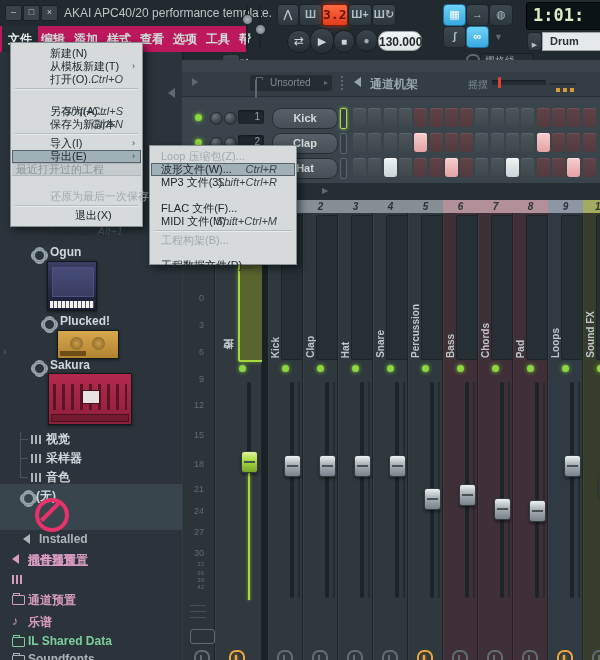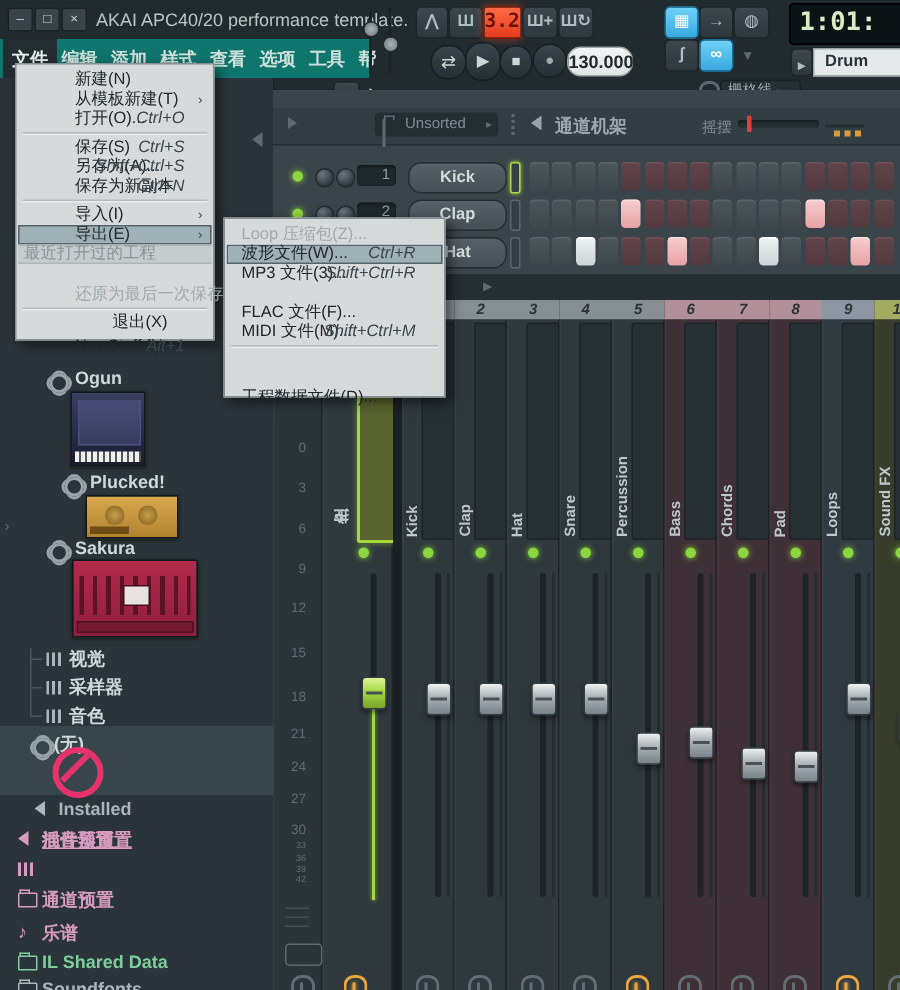--- a/index.html
+++ b/index.html
@@ -4,21 +4,21 @@
 <style>
   html,body{margin:0;padding:0;background:#11181b;}
   #stage{position:relative;width:600px;height:660px;overflow:hidden;background:#232c30;
          font-family:"Liberation Sans","DejaVu Sans",sans-serif;-webkit-font-smoothing:antialiased;}
   .abs{position:absolute;}
   
   #topbar{left:0;top:0;width:600px;height:70px;background:#212a2e;}
   .winbtn{width:15px;height:14px;background:#39444a;border:1px solid #1a2225;border-radius:2px;
           color:#c3cdcd;font-size:9px;line-height:13px;text-align:center;}
   #title-text{color:#b9c5c5;font-size:12px;top:6px;left:64px;white-space:nowrap;}
-  #menubar{left:0;top:26px;width:246px;height:26px;background:#0f766e;}
+  #menubar{left:0;top:26px;width:246px;height:26px;background:#be185d;}
   .menu-item{color:#cfe0da;font-size:12px;font-weight:bold;line-height:26px;padding:0 6px;height:26px;}
   .menu-item.active{background:#242e32;color:#e6f2ee;}
   .tbtn{background:linear-gradient(#3c484e,#2d383d);border:1px solid #1c2529;border-radius:4px;
         color:#aebec2;text-align:center;}
   .tbtn .g{font-size:11px;line-height:19px;font-weight:bold;}
   .lit{background:linear-gradient(#6fd2f7,#39a9e0)!important;color:#fff!important;border-color:#1a6f96!important;}
   #led-count{background:linear-gradient(#ff6a43,#e23c1d);border:1px solid #7a1d08;border-radius:3px;
              color:#6b1205;font-family:"DejaVu Sans Mono",monospace;font-weight:bold;font-size:13px;
              line-height:19px;text-align:center;box-shadow:0 0 6px rgba(255,70,30,.55);}
   .transport{background:linear-gradient(#3a464c,#242e33);border:1px solid #161f23;border-radius:11px;
@@ -342,24 +342,20 @@
       </div>
       <div class="mrow abs" style="top: 17px; position: absolute;">
         <span class="lbl">从模板新建(T)</span>
         <span class="arr">›</span>
       </div>
       <div class="mrow abs" style="top: 30px; position: absolute;">
         <span class="lbl">打开(O)...</span>
         <span class="sc">Ctrl+O</span>
       </div>
       <div class="msep abs" style="top: 45px; position: absolute;"></div>
-      <div class="mrow abs" style="top: 49px; position: absolute;">
-        <span class="lbl">保存(S)</span>
-        <span class="sc">Ctrl+S</span>
-      </div>
       <div class="mrow abs" style="top: 75px; position: absolute;">
         <span class="lbl">保存为新副本</span>
         <span class="sc">Ctrl+N</span>
       </div>
       <div class="mrow abs" style="top: 62px; position: absolute;">
         <span class="lbl">另存为(A)...</span>
         <span class="sc">Shift+Ctrl+S</span>
       </div>
       <div class="msep abs" style="top: 90px; position: absolute;"></div>
       <div class="mrow abs" style="top: 94px; position: absolute;">
@@ -398,20 +394,23 @@
         <span class="sc">Shift+Ctrl+R</span>
       </div>
       <div class="mrow abs" style="top: 56px; position: absolute;">
         <span class="lbl">FLAC 文件(F)...</span>
       </div>
       <div class="mrow abs" style="top: 69px; position: absolute;">
         <span class="lbl">MIDI 文件(M)...</span>
         <span class="sc">Shift+Ctrl+M</span>
       </div>
       <div class="msep abs" style="top: 84px; position: absolute;"></div>
+      <div class="mrow abs dis" style="top: 88px; position: absolute;">
+        <span class="lbl">工程构架(B)...</span>
+      </div>
       <div class="mrow abs" style="top: 113px; position: absolute;">
         <span class="lbl">工程数据文件(D)...</span>
       </div>
     </div>
 <div class="led" style="left: 195px; top: 114px; position: absolute;"></div>
     <div class="knob" style="left: 210px; top: 112px; position: absolute;"></div>
     <div class="knob" style="left: 224px; top: 112px; position: absolute;"></div>
     <div class="numbox" style="left: 238px; top: 110px; width: 22px; height: 14px; position: absolute;">1</div>
     <div class="chan-btn" style="left: 272px; top: 108px; width: 64px; height: 19px; position: absolute;">Kick</div>
     <div class="selrect on" style="left: 340px; top: 108px; position: absolute;"></div>

